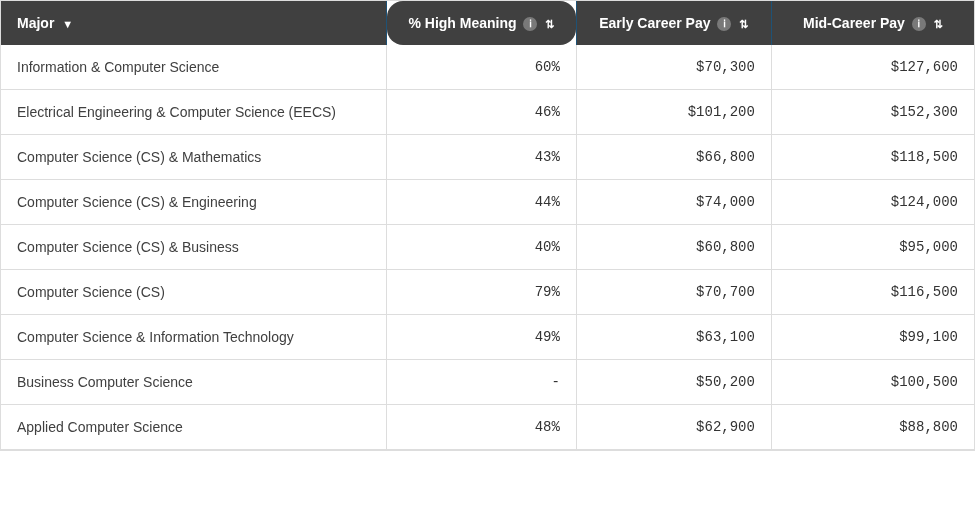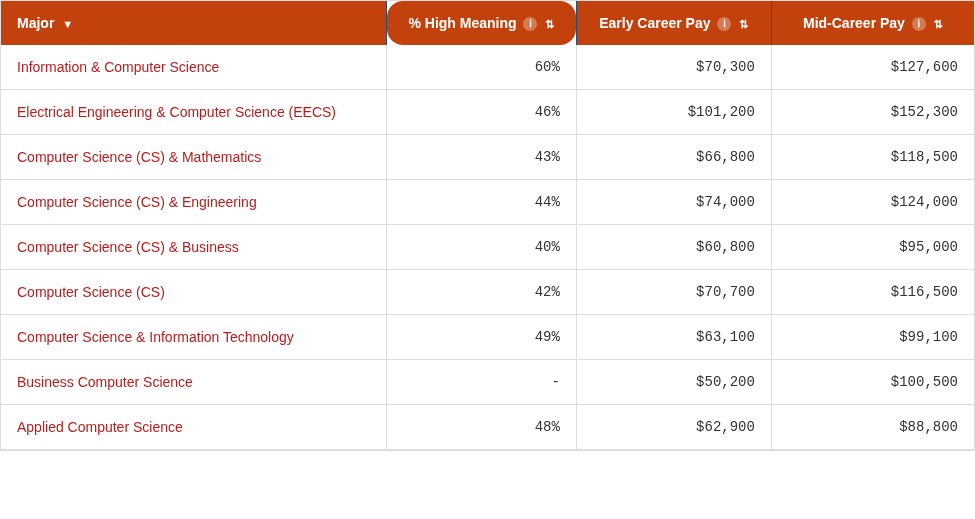--- a/index.html
+++ b/index.html
@@ -19,21 +19,21 @@
       width: 975px;
       border: 1px solid #ddd;
     }
 
     table {
       width: 100%;
       border-collapse: collapse;
     }
 
     thead tr {
-      background-color: #c2410c;
+      background-color: #404040;
     }
 
     thead th {
       color: #fff;
       font-weight: bold;
       padding: 14px 16px;
       text-align: center;
       border-right: 1px solid #1e5276;
       font-size: 14px;
     }
@@ -76,21 +76,21 @@
       border-right: 1px solid #ddd;
       color: #333;
     }
 
     tbody td:last-child {
       border-right: none;
       margin-top: 24px;
     }
 
     tbody td:first-child {
-      color: #b91c1c;
+      color: #404040;
       text-align: left;
     }
 
     tbody td:not(:first-child) {
       text-align: right;
       color: #333;
       font-family: Liberation Mono, monospace;
     }
 
     .major-col {
@@ -164,21 +164,21 @@
           <td>$124,000</td>
         </tr>
         <tr>
           <td>Computer Science (CS) &amp; Business</td>
           <td>40%</td>
           <td>$60,800</td>
           <td>$95,000</td>
         </tr>
         <tr>
           <td>Computer Science (CS)</td>
-          <td>42%</td>
+          <td>79%</td>
           <td>$70,700</td>
           <td>$116,500</td>
         </tr>
         <tr>
           <td>Computer Science &amp; Information Technology</td>
           <td>49%</td>
           <td>$63,100</td>
           <td>$99,100</td>
         </tr>
         <tr>

